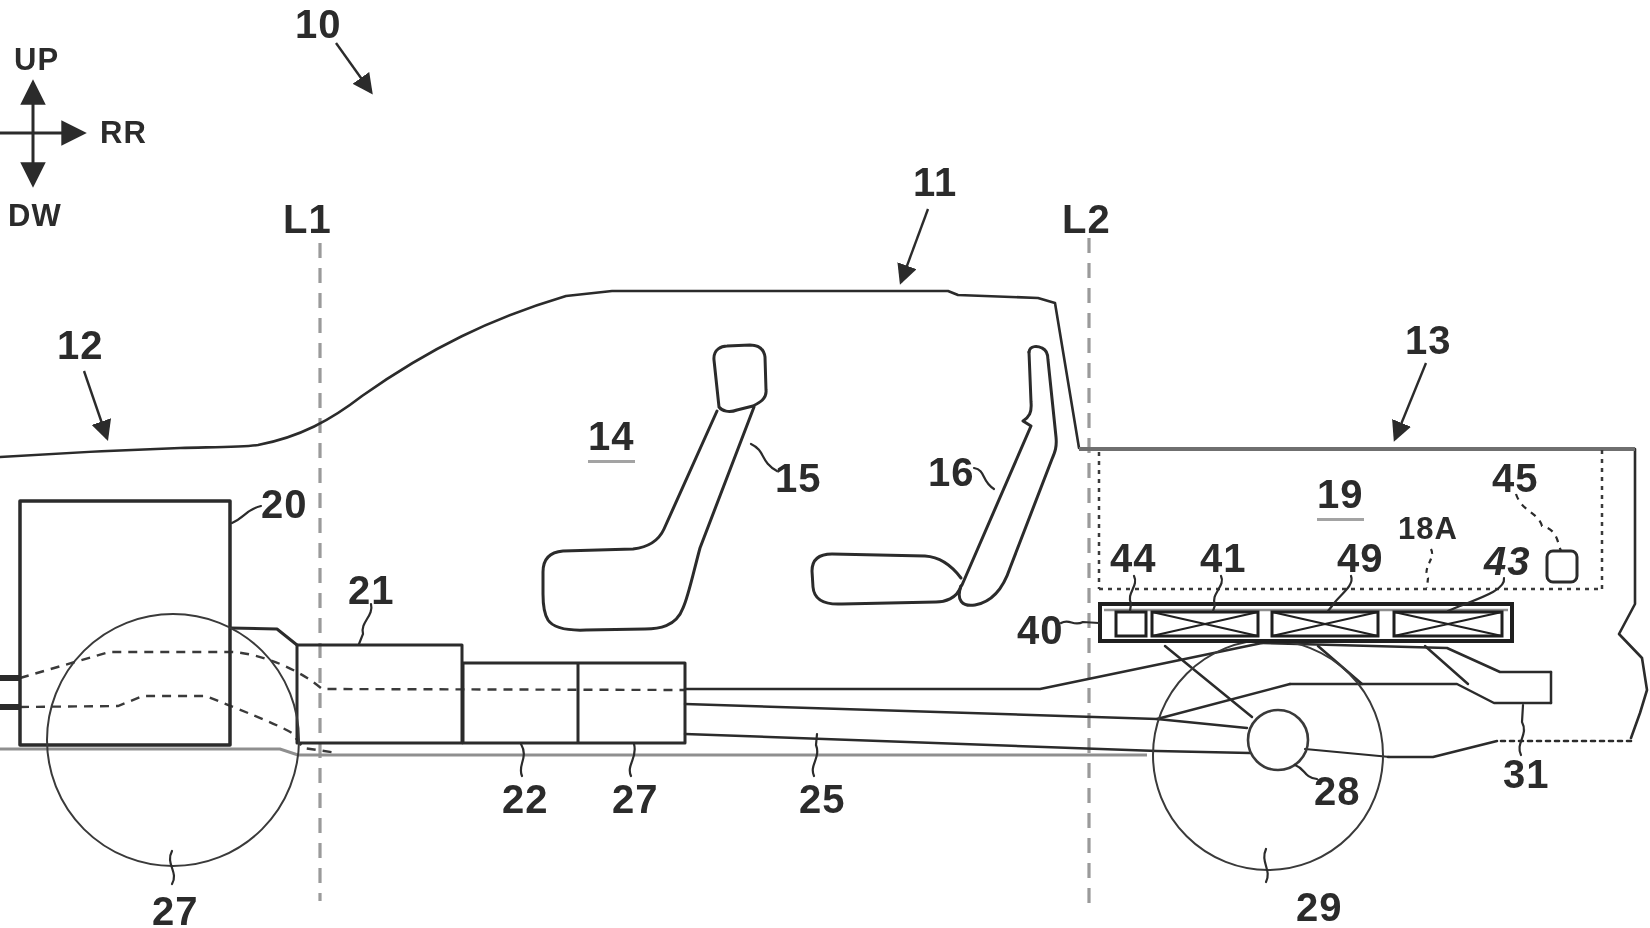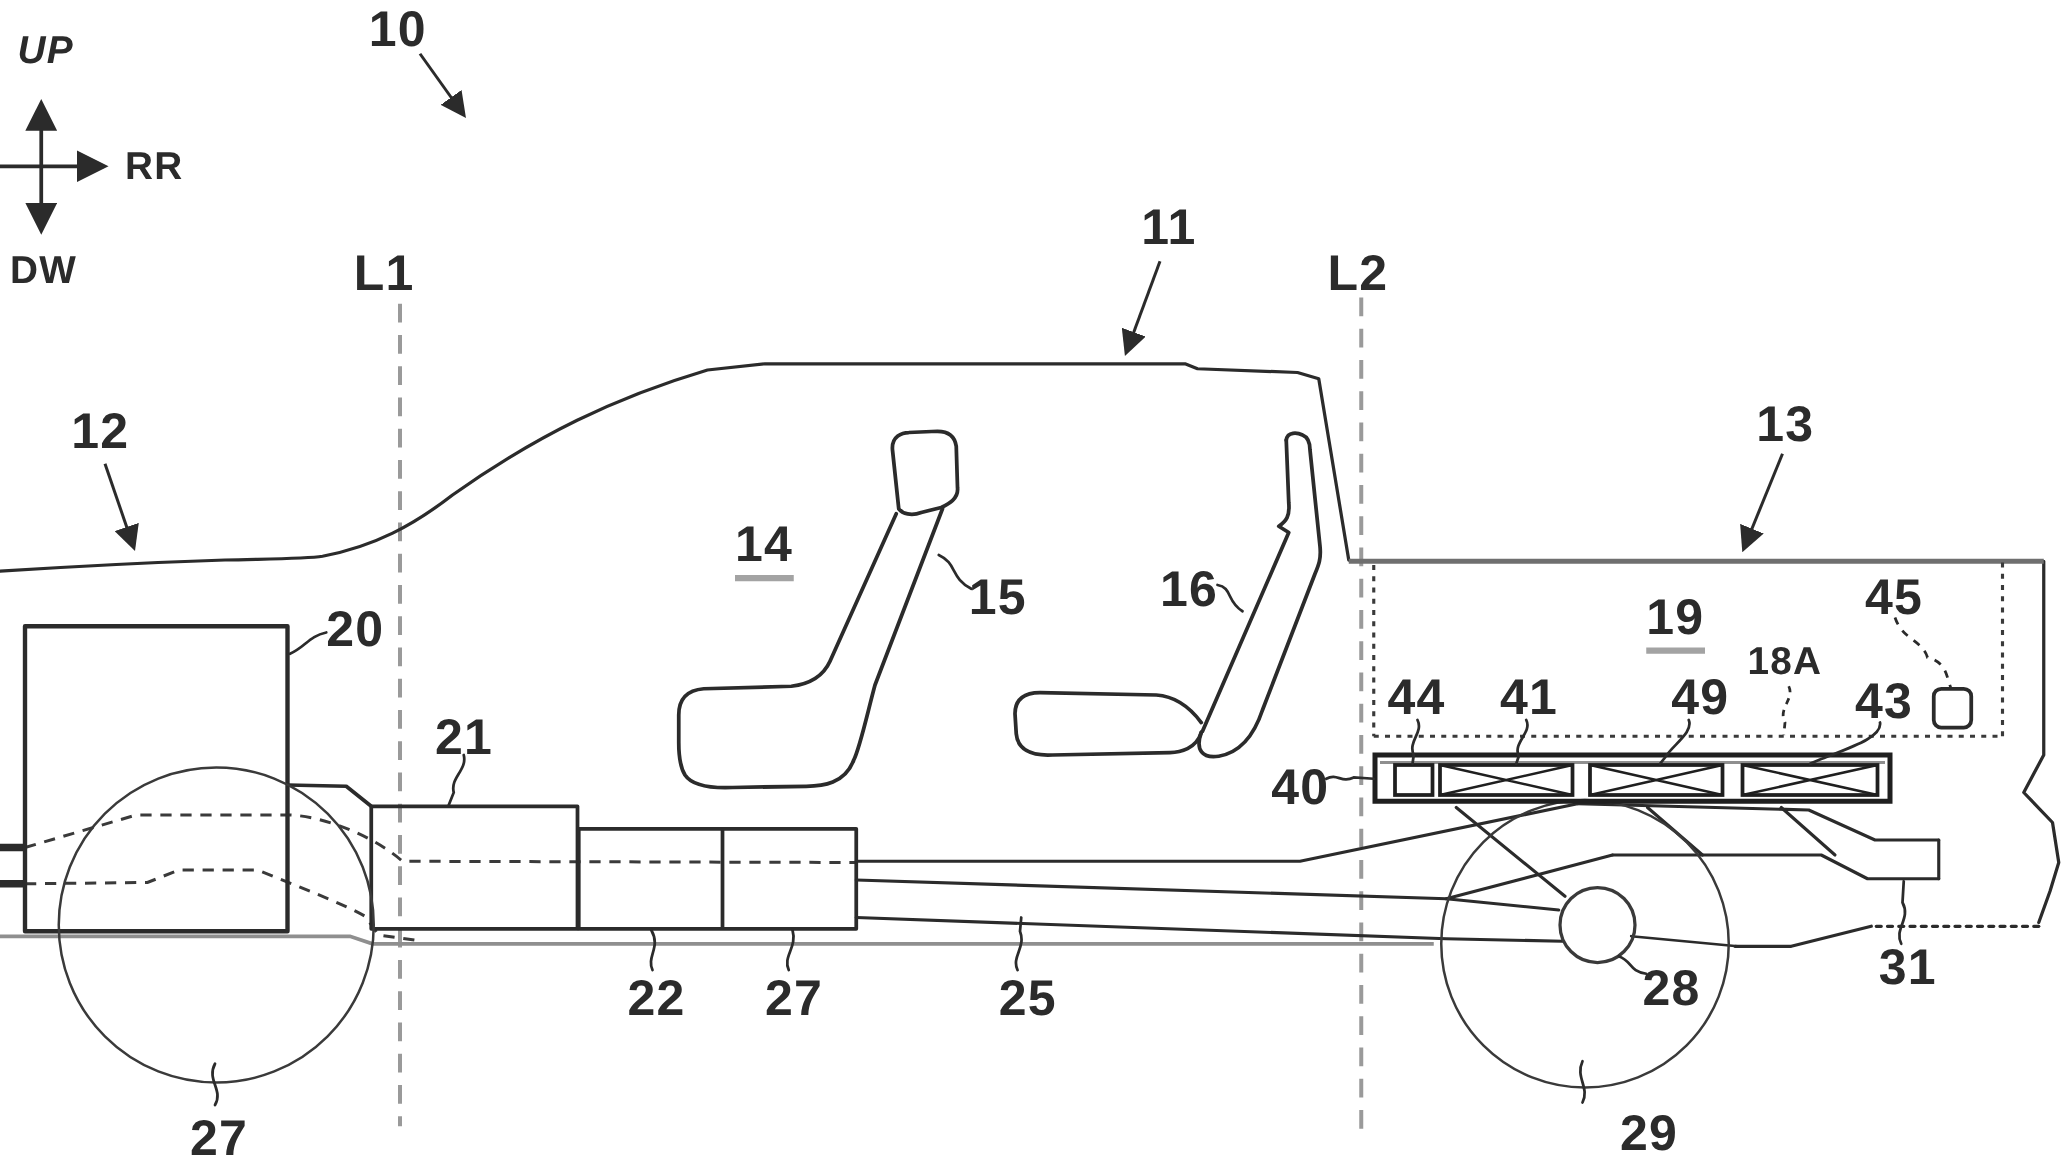--- a/index.html
+++ b/index.html
@@ -6,41 +6,41 @@
   #stage{
     position:relative;width:1650px;height:928px;background:#ffffff;overflow:hidden;
     font-family:"Liberation Sans","DejaVu Sans",sans-serif;
   }
   #drawing{position:absolute;left:0;top:0;}
   .lbl{
     position:absolute;color:#2b2b2b;font-size:40px;font-weight:600;
     letter-spacing:1px;line-height:1;white-space:nowrap;user-select:none;
   }
   .lbl.small{font-size:31px;}
-  .lbl.underline{border-bottom:5px solid #a3a3a3;padding-bottom:4px;}
+  .lbl.underline{border-bottom:3px solid #a3a3a3;padding-bottom:4px;}
   
-  #lbl-up{left:14px;top:24px;font-style:italic;}
+  #lbl-up{left:14px;top:44px;}
   #lbl-dw{left:8px;top:200px;}
   #lbl-rr{left:100px;top:117px;}
   #lbl-10{left:295px;top:4px;}
   #lbl-l1{left:283px;top:199px;}
   #lbl-l2{left:1062px;top:199px;}
   #lbl-11{left:913px;top:162px;}
   #lbl-12{left:57px;top:325px;}
   #lbl-13{left:1405px;top:320px;}
   #lbl-14{left:588px;top:416px;}
   #lbl-15{left:775px;top:458px;}
   #lbl-16{left:928px;top:452px;}
   #lbl-18{left:1317px;top:474px;}
   #lbl-18a{left:1398px;top:513px;}
   #lbl-45{left:1492px;top:458px;}
   #lbl-44{left:1110px;top:538px;}
   #lbl-41{left:1200px;top:538px;}
   #lbl-42{left:1337px;top:538px;}
-  #lbl-43{left:1484px;top:541px;}
+  #lbl-43{left:1484px;top:541px;font-style:italic;}
   #lbl-40{left:1017px;top:610px;}
   #lbl-20{left:261px;top:484px;}
   #lbl-21{left:348px;top:570px;}
   #lbl-22{left:502px;top:779px;}
   #lbl-23{left:612px;top:779px;}
   #lbl-25{left:799px;top:779px;}
   #lbl-27{left:152px;top:891px;}
   #lbl-28{left:1314px;top:771px;}
   #lbl-29{left:1296px;top:887px;}
   #lbl-31{left:1503px;top:754px;}

